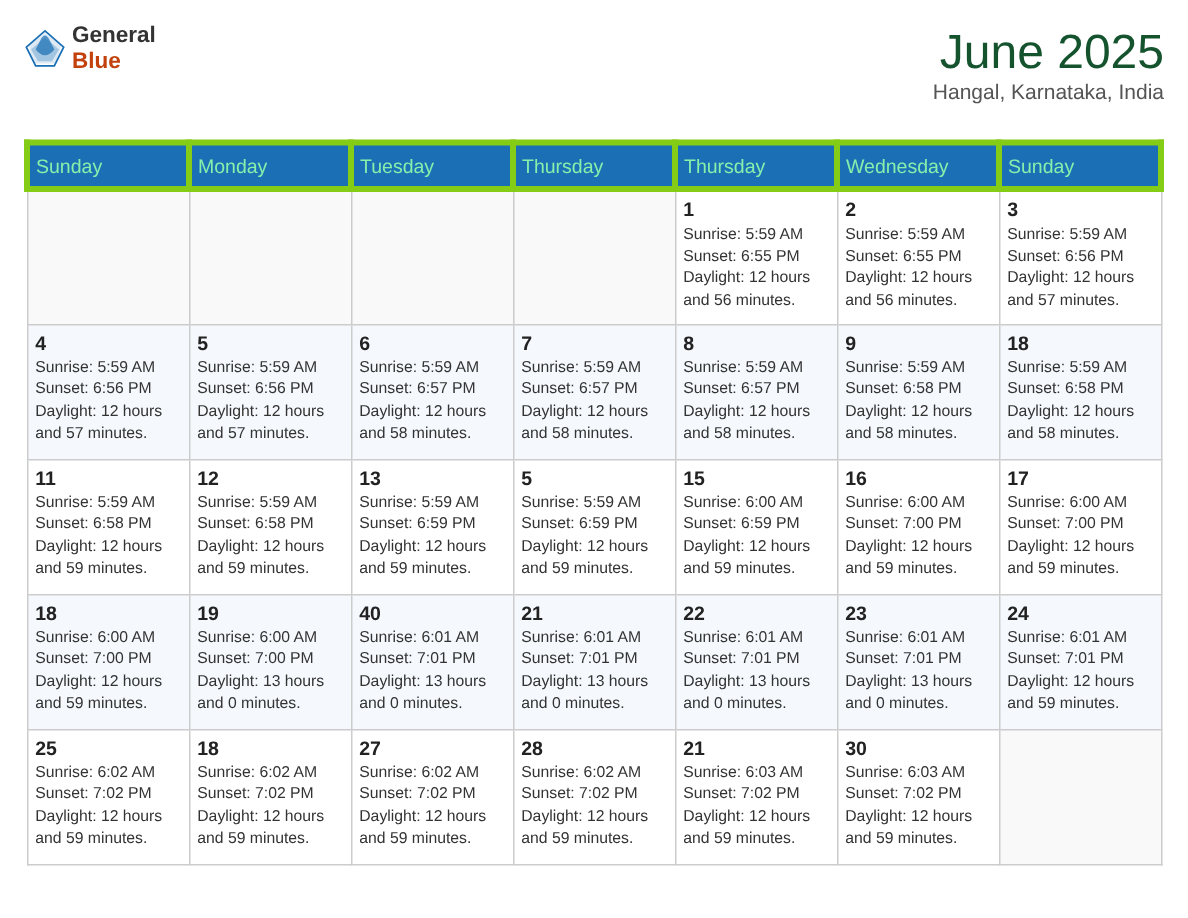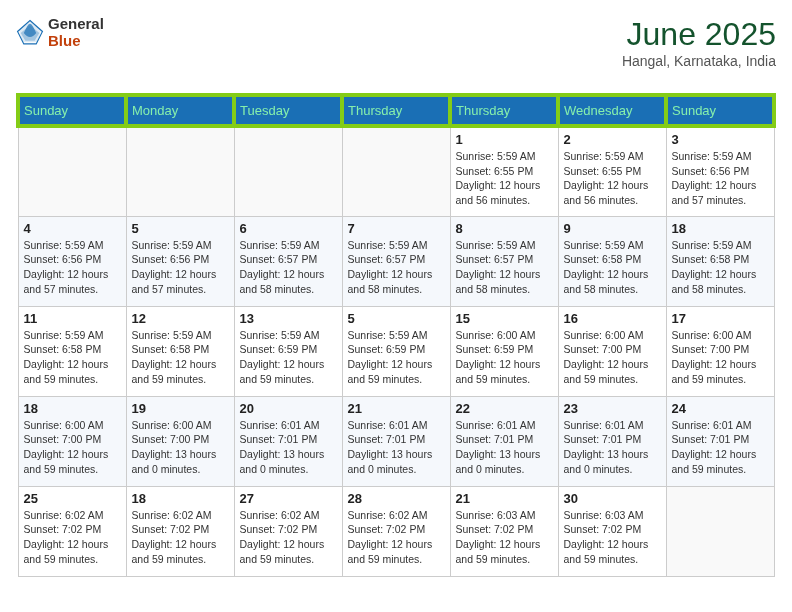--- a/index.html
+++ b/index.html
@@ -210,21 +210,21 @@
       <tr>
         <td>
         <span class="day-num">18</span>
         <span class="day-info">Sunrise: 6:00 AM<br>Sunset: 7:00 PM<br>Daylight: 12 hours and 59 minutes.</span>
       </td>
         <td>
         <span class="day-num">19</span>
         <span class="day-info">Sunrise: 6:00 AM<br>Sunset: 7:00 PM<br>Daylight: 13 hours and 0 minutes.</span>
       </td>
         <td>
-        <span class="day-num">20</span>
+        <span class="day-num">40</span>
         <span class="day-info">Sunrise: 6:01 AM<br>Sunset: 7:01 PM<br>Daylight: 13 hours and 0 minutes.</span>
       </td>
         <td>
         <span class="day-num">21</span>
         <span class="day-info">Sunrise: 6:01 AM<br>Sunset: 7:01 PM<br>Daylight: 13 hours and 0 minutes.</span>
       </td>
         <td>
         <span class="day-num">22</span>
         <span class="day-info">Sunrise: 6:01 AM<br>Sunset: 7:01 PM<br>Daylight: 13 hours and 0 minutes.</span>
       </td>

